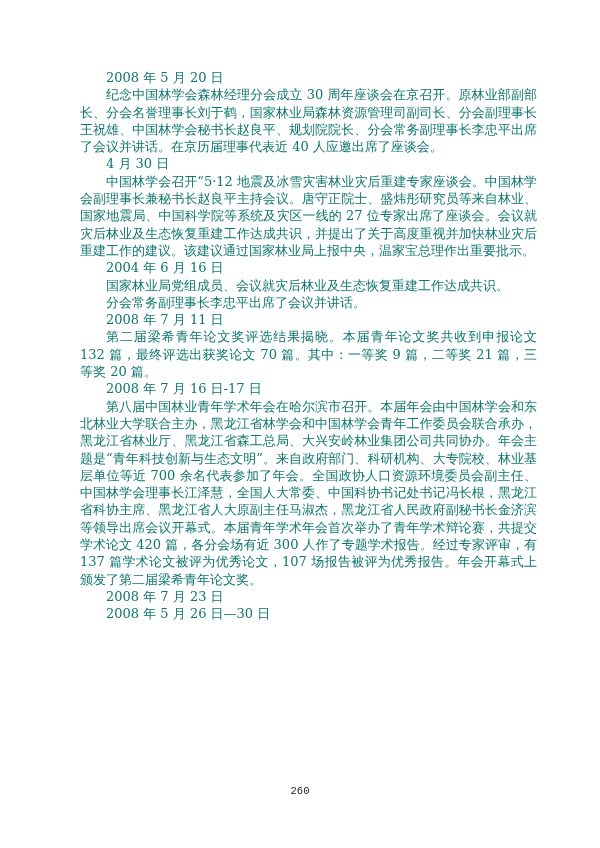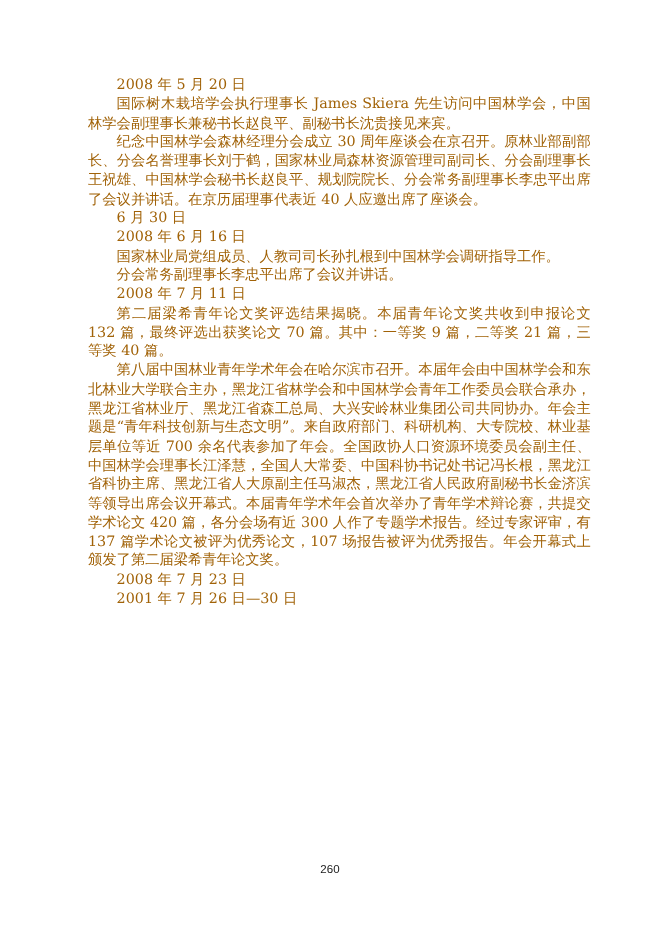--- a/index.html
+++ b/index.html
@@ -15,59 +15,60 @@
     overflow: hidden;
   }
   .content {
     position: absolute;
     left: 80px;
     top: 69px;
     width: 457px;
     font-family: "DejaVu Serif", "Liberation Serif", serif;
     font-size: 13px;
     line-height: 17.3px;
-    color: #a16207;
+    color: #0f766e;
     text-align: justify;
   }
   .content p {
     margin: 0;
     padding: 0;
     text-indent: 2em;
   }
   .page-number {
     position: absolute;
     left: 0;
     right: 0;
     top: 785px;
     text-align: center;
-    font-family: Liberation Sans, sans-serif;
+    font-family: Liberation Mono, monospace;
     font-size: 10.5px;
     color: #1b1b1b;
   }
 </style>
 </head>
 <body>
 
 <div class="page">
   <div class="content">
   <p>2008 年 5 月 20 日</p>
-  <p>国际树木栽培学会执行理事长 James Skiera 先生访问中国林学会，中国林学会副理事长兼秘书长赵良平、副秘书长沈贵接见来宾。</p>
 
   <p>纪念中国林学会森林经理分会成立 30 周年座谈会在京召开。原林业部副部长、分会名誉理事长刘于鹤，国家林业局森林资源管理司副司长、分会副理事长王祝雄、中国林学会秘书长赵良平、规划院院长、分会常务副理事长李忠平出席了会议并讲话。在京历届理事代表近 40 人应邀出席了座谈会。</p>
 
-  <p>6 月 30 日</p>
+  <p>4 月 30 日</p>
+  <p>中国林学会召开“5·12 地震及冰雪灾害林业灾后重建专家座谈会。中国林学会副理事长兼秘书长赵良平主持会议。唐守正院士、盛炜彤研究员等来自林业、国家地震局、中国科学院等系统及灾区一线的 27 位专家出席了座谈会。会议就灾后林业及生态恢复重建工作达成共识，并提出了关于高度重视并加快林业灾后重建工作的建议。该建议通过国家林业局上报中央，温家宝总理作出重要批示。</p>
 
-  <p>2008 年 6 月 16 日</p>
-  <p>国家林业局党组成员、人教司司长孙扎根到中国林学会调研指导工作。</p>
+  <p>2004 年 6 月 16 日</p>
+  <p>国家林业局党组成员、会议就灾后林业及生态恢复重建工作达成共识。</p>
 
   <p>分会常务副理事长李忠平出席了会议并讲话。</p>
 
   <p>2008 年 7 月 11 日</p>
-  <p>第二届梁希青年论文奖评选结果揭晓。本届青年论文奖共收到申报论文 132 篇，最终评选出获奖论文 70 篇。其中：一等奖 9 篇，二等奖 21 篇，三等奖 40 篇。</p>
+  <p>第二届梁希青年论文奖评选结果揭晓。本届青年论文奖共收到申报论文 132 篇，最终评选出获奖论文 70 篇。其中：一等奖 9 篇，二等奖 21 篇，三等奖 20 篇。</p>
 
+  <p>2008 年 7 月 16 日-17 日</p>
   <p>第八届中国林业青年学术年会在哈尔滨市召开。本届年会由中国林学会和东北林业大学联合主办，黑龙江省林学会和中国林学会青年工作委员会联合承办，黑龙江省林业厅、黑龙江省森工总局、大兴安岭林业集团公司共同协办。年会主题是“青年科技创新与生态文明”。来自政府部门、科研机构、大专院校、林业基层单位等近 700 余名代表参加了年会。全国政协人口资源环境委员会副主任、中国林学会理事长江泽慧，全国人大常委、中国科协书记处书记冯长根，黑龙江省科协主席、黑龙江省人大原副主任马淑杰，黑龙江省人民政府副秘书长金济滨等领导出席会议开幕式。本届青年学术年会首次举办了青年学术辩论赛，共提交学术论文 420 篇，各分会场有近 300 人作了专题学术报告。经过专家评审，有 137 篇学术论文被评为优秀论文，107 场报告被评为优秀报告。年会开幕式上颁发了第二届梁希青年论文奖。</p>
 
   <p>2008 年 7 月 23 日</p>
 
-  <p>2001 年 7 月 26 日—30 日</p>
+  <p>2008 年 5 月 26 日—30 日</p>
 </div>
   <div class="page-number">260</div>
 </div>
 
 </body></html>

